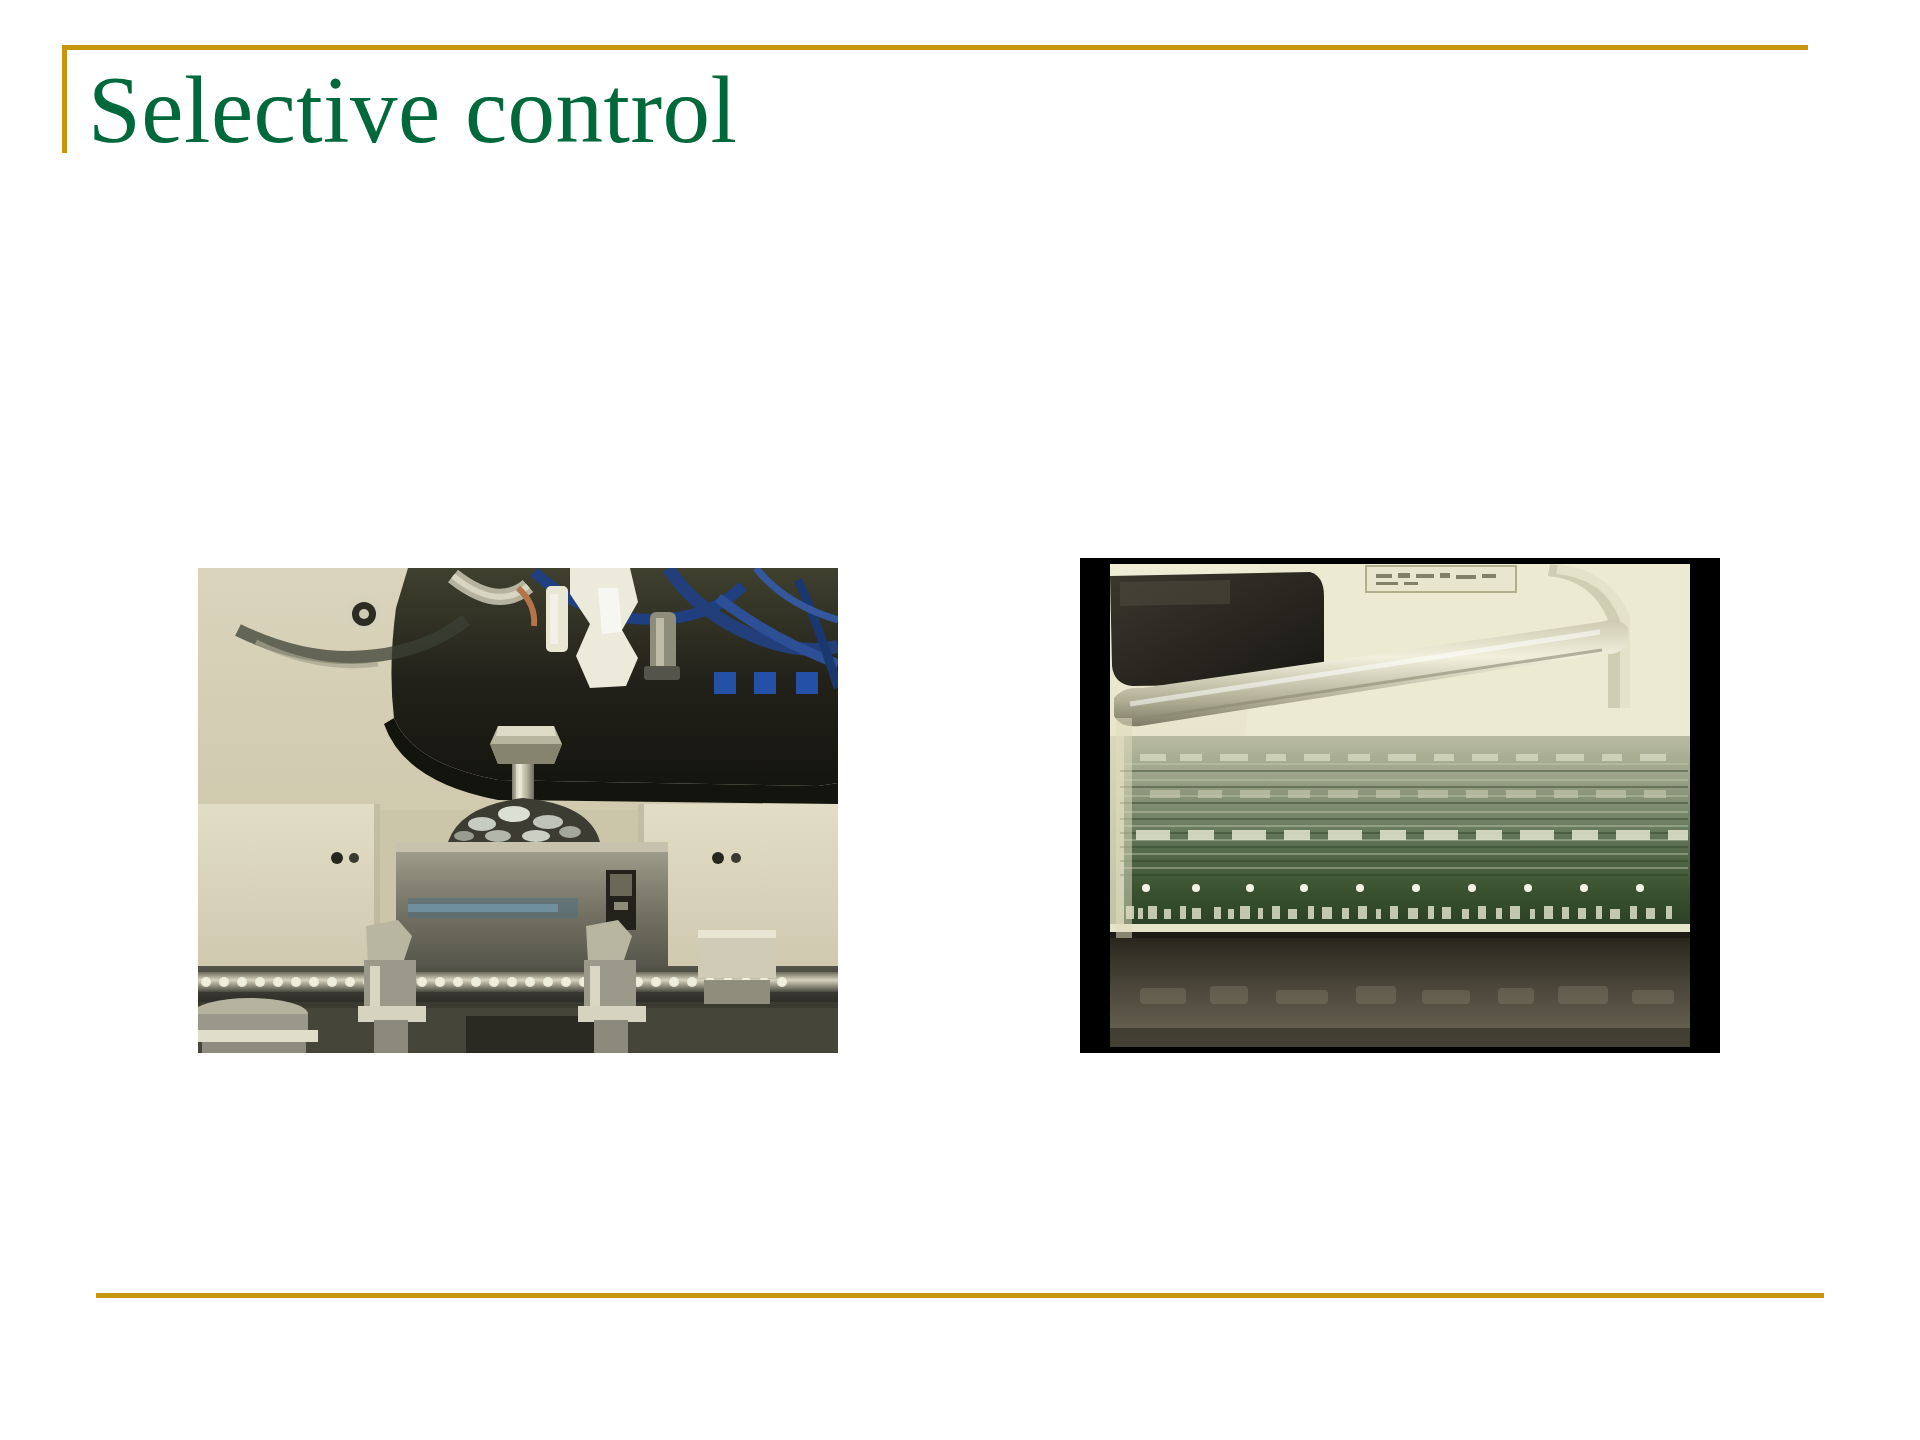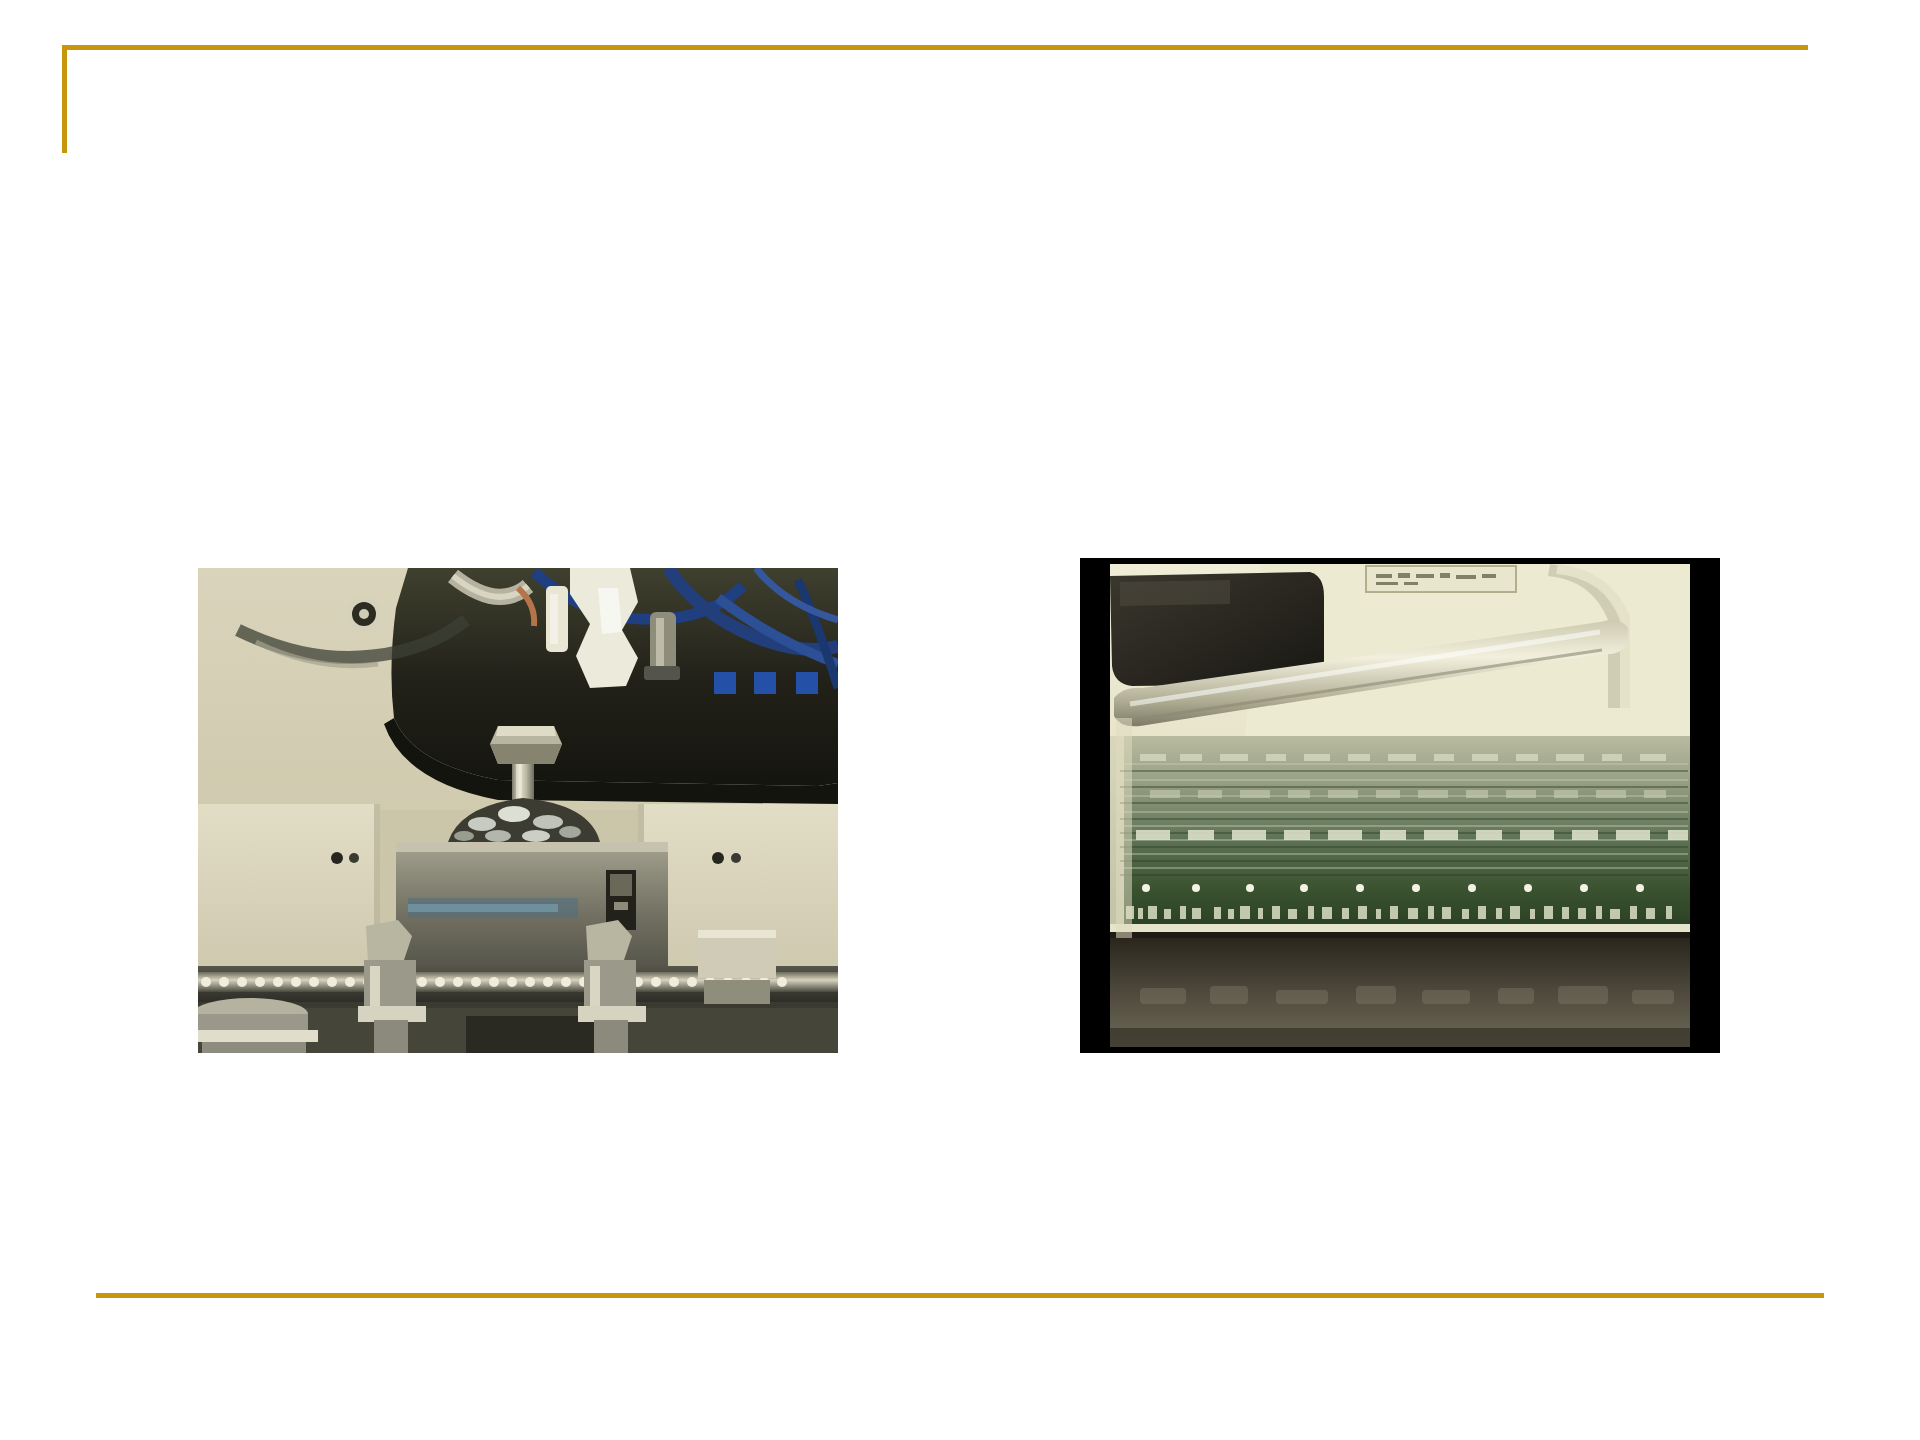--- a/index.html
+++ b/index.html
@@ -89,20 +89,21 @@
   }
 </style>
 </head>
 <body>
 
 <div class="slide">
 
   <div class="rule-top"></div>
   <div class="rule-left"></div>
 
+  <div class="title">Selective control</div>
 
   <div class="photo photo-left">
     <svg viewBox="0 0 640 485" preserveAspectRatio="none">
       <defs>
         <linearGradient id="wallL" x1="0" y1="0" x2="0" y2="1">
           <stop offset="0" stop-color="#d9d4bb"></stop>
           <stop offset="0.55" stop-color="#cfc9ae"></stop>
           <stop offset="1" stop-color="#c2bca1"></stop>
         </linearGradient>
         <linearGradient id="panelL" x1="0" y1="0" x2="0" y2="1">

